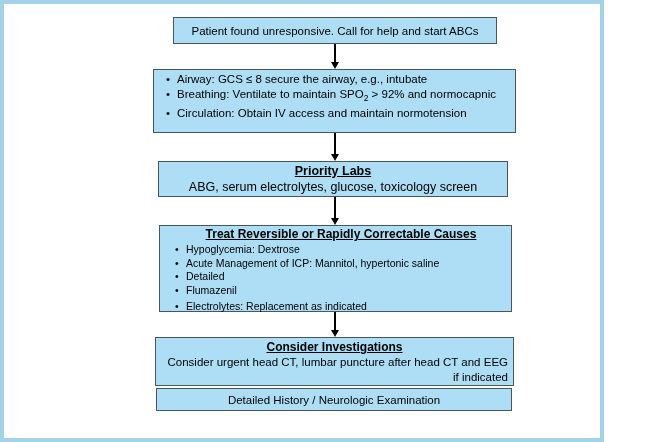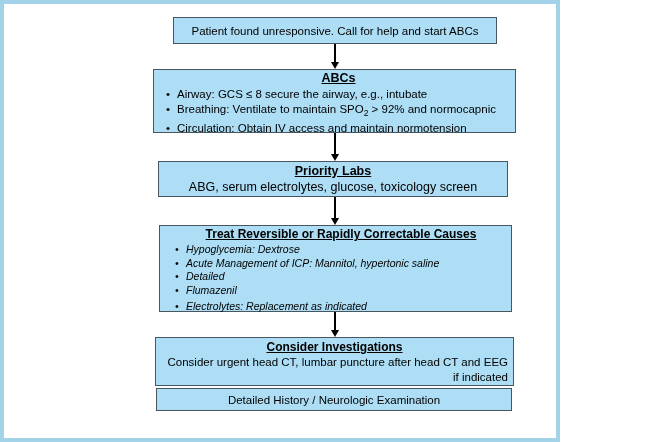--- a/index.html
+++ b/index.html
@@ -1,19 +1,19 @@
 <!DOCTYPE html>
 <html><head>
 <meta charset="utf-8">
 <style>
   * { box-sizing: border-box; }
   html, body { margin: 0; padding: 0; background: #ffffff; }
   .canvas {
     position: relative;
-    width: 560px;
+    width: 604px;
     height: 442px;
     background: #ffffff;
     border: 4px solid #a2d3e8;
     overflow: hidden;
     font-family: "Liberation Sans", sans-serif;
     color: #000000;
   }
   .box {
     position: absolute;
     background: #addef5;
@@ -54,21 +54,21 @@
   
   #box-abcs { left: 149px; top: 65px; width: 363px; height: 64px; padding: 1px 4px 0 12px; font-size: 11.5px; }
   #box-abcs ul.bullets li { line-height: 15px; }
   #box-abcs sub { font-size: 8.5px; }
   
   #box-labs { left: 154px; top: 157px; width: 350px; height: 36px; padding-top: 2px; font-size: 12.5px; }
   #box-labs .body-text { text-align: center; line-height: 16px; }
   
   #box-causes { left: 155px; top: 221px; width: 353px; height: 87px; padding: 1px 4px 0 15px; font-size: 10.5px; }
   #box-causes .box-title { font-size: 12px; margin-bottom: 1px; }
-  #box-causes ul.bullets li { line-height: 13.5px; font-style: italic; }
+  #box-causes ul.bullets li { line-height: 13.5px; }
   #box-causes ul.bullets li:last-child { margin-top: 3px; }
   
   #box-investigations { left: 151px; top: 333px; width: 359px; height: 49px; padding: 2px 5px 0 5px; font-size: 11.5px; }
   #box-investigations .box-title { font-size: 12px; }
   #box-investigations .body-text { text-align: right; line-height: 15px; }
   
   #box-final { left: 152px; top: 384px; width: 356px; height: 23px; font-size: 11.5px; }
   
   .arrow {
     position: absolute;
@@ -97,21 +97,20 @@
   <div class="box flex-center" id="box-start">
     <span>Patient found unresponsive. Call for help and start ABCs</span>
   </div>
 
   <div class="arrow" id="arrow-1">
     <div class="arrow-line"></div>
     <div class="arrow-head"></div>
   </div>
 
   <div class="box" id="box-abcs">
-    <div class="box-title">ABCs</div>
     <ul class="bullets">
       <li>
         <span>Airway: GCS ≤ 8 secure the airway, e.g., intubate</span>
       </li>
       <li>
         <span>Breathing: Ventilate to maintain SPO</span><sub>2</sub><span> &gt; 92% and normocapnic</span>
       </li>
       <li>
         <span>Circulation: Obtain IV access and maintain normotension</span>
       </li>

